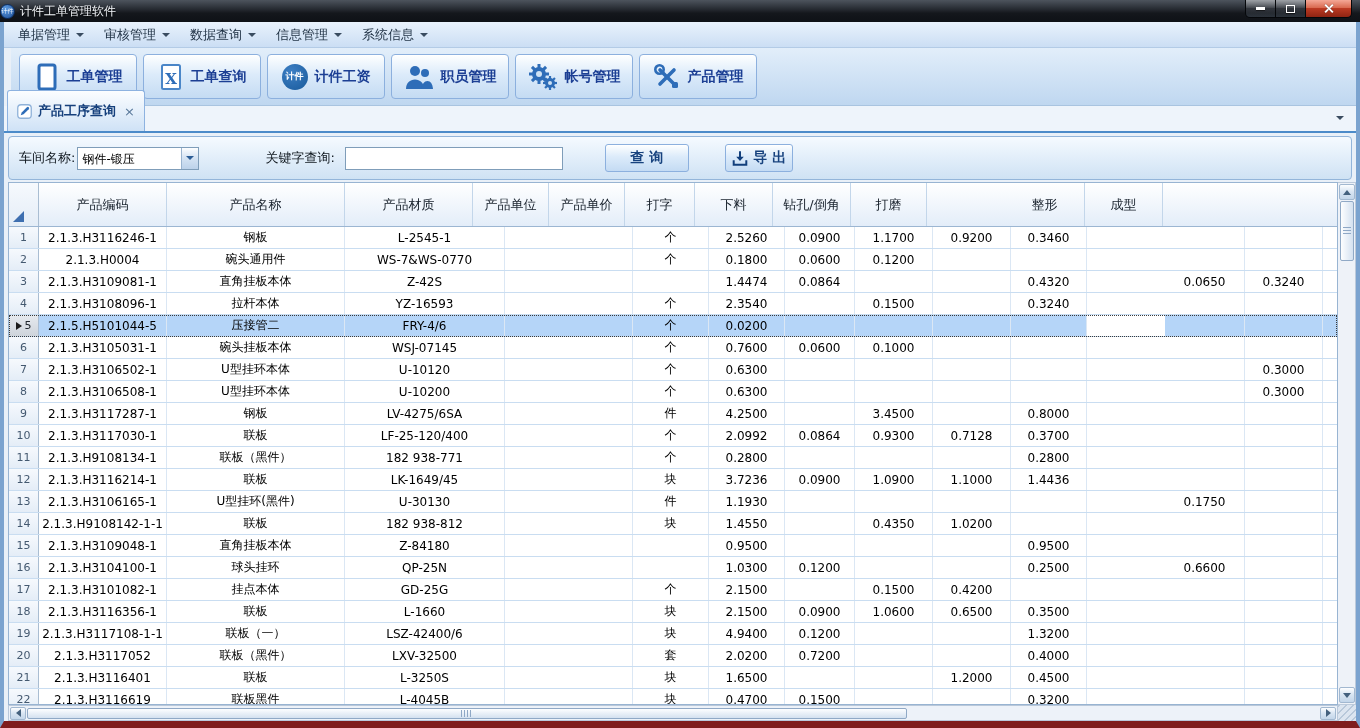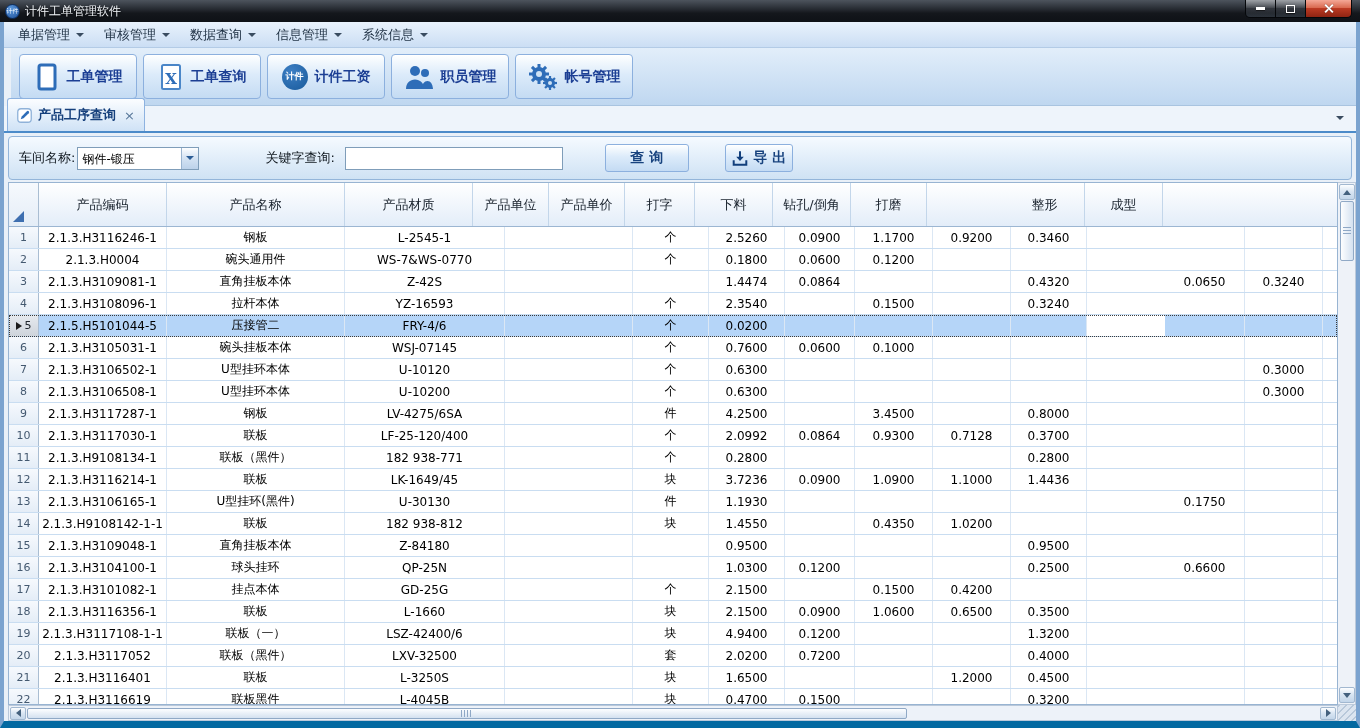--- a/index.html
+++ b/index.html
@@ -3,21 +3,21 @@
 <meta charset="utf-8">
 <style>
   * { box-sizing: border-box; margin: 0; padding: 0; }
   html,body { width:1360px; height:728px; overflow:hidden;
     font-family:"DejaVu Sans", sans-serif; }
 
   .window { width:1360px; height:728px; display:flex; flex-direction:column; background:#10141a; }
 
   
   .titlebar { height:22px; flex:0 0 22px; position:relative; display:flex; align-items:center;
-    padding-left:5px; background:linear-gradient(#4d545d, #23272e 45%, #14171c 60%, #0e1116); }
+    background:linear-gradient(#4d545d, #23272e 45%, #14171c 60%, #0e1116); }
   .app-icon { width:15px; height:15px; border-radius:50%; margin-right:5px; flex:0 0 15px;
     background:radial-gradient(circle at 35% 30%, #5f9de2, #1d4e96); border:1px solid #0d2f62;
     color:#fff; font-size:6px; line-height:1; display:flex; align-items:center; justify-content:center; }
   .title-text { color:#f3f6fa; font-size:12px; text-shadow:0 1px 2px #000; }
   .win-controls { position:absolute; top:0; right:8px; display:flex; height:18px;
     border:1px solid #05070a; border-top:none; border-radius:0 0 5px 5px; overflow:hidden; }
   .win-btn { width:30px; height:17px; display:flex; align-items:center; justify-content:center;
     background:linear-gradient(rgba(255,255,255,.45), rgba(255,255,255,.12) 45%, rgba(255,255,255,.04) 50%, rgba(120,140,160,.25));
     border-right:1px solid #05070a; }
   .win-btn.close { width:45px; border-right:none;
@@ -25,21 +25,21 @@
   .glyph-min { width:9px; height:3px; background:#fff; box-shadow:0 1px 1px #0008; }
   .glyph-max { width:9px; height:8px; border:1.5px solid #fff; box-shadow:0 1px 1px #0008; background:transparent; }
   .glyph-close { position:relative; width:11px; height:11px; }
   .glyph-close::before, .glyph-close::after { content:""; position:absolute; left:5px; top:0;
     width:2px; height:11px; background:#fff; box-shadow:0 0 1px #0009; }
   .glyph-close::before { transform:rotate(45deg); }
   .glyph-close::after { transform:rotate(-45deg); }
 
   
   .frame { flex:1; min-height:0; display:flex; flex-direction:column;
-    border-left:4px solid #7ba3cf; border-right:4px solid #7ba3cf; border-bottom:7px solid #0369a1;
+    border-left:4px solid #7ba3cf; border-right:4px solid #7ba3cf; border-bottom:7px solid #7f1d1d;
     background:#e9f0f8; }
 
   
   .menubar { height:26px; flex:0 0 26px; display:flex; align-items:center; padding-left:4px;
     background:linear-gradient(#e9f2fc, #cbdef4); border-bottom:1px solid #b3cbe6; }
   .menu-item { display:flex; align-items:center; gap:6px; padding:4px 10px; font-size:13px; color:#1d2f42; }
   .tri-down { width:0; height:0; border-left:4px solid transparent; border-right:4px solid transparent;
     border-top:4px solid #3a4c60; }
 
   
@@ -49,21 +49,21 @@
     background:linear-gradient(#feffff, #dcebfa 45%, #c4dbf3); border:1px solid #8cb0de; border-radius:4px;
     box-shadow:inset 0 1px 0 #fff; font-size:14px; font-weight:bold; color:#1c3f94; cursor:default;
     font-family:"DejaVu Sans", sans-serif; }
   .tool-icon { display:flex; align-items:center; justify-content:center; }
   .circle-badge { width:26px; height:26px; border-radius:50%; background:radial-gradient(circle at 35% 30%, #3d7fc4, #185a9b);
     color:#fff; font-size:9px; display:flex; align-items:center; justify-content:center; }
 
   
   .tabbar { height:27px; flex:0 0 27px; position:relative; display:flex; align-items:flex-end; padding-left:3px;
     background:#eef4fb; border-bottom:2px solid #4c8bc9; }
-  .tab { height:33px; display:flex; align-items:center; gap:6px; padding:0 9px;
+  .tab { height:41px; display:flex; align-items:center; gap:6px; padding:0 9px;
     background:linear-gradient(#fbfdff, #cfe2f6); border:1px solid #8db2e0; border-bottom:none;
     border-radius:3px 3px 0 0; font-size:13px; font-weight:bold; color:#16407c;margin-top:48px; }
   .tab-close { color:#58789a; font-size:13px; font-weight:normal; margin-left:2px; }
   .tablist-arrow { position:absolute; right:12px; top:10px; }
 
   
   .filterbar { flex:0 0 44px; margin:3px 4px 1px 4px; display:flex; align-items:center;
     border:1px solid #93b5da; border-radius:4px;
     background:linear-gradient(#f5faff, #cfe2f4); }
   .f-label { font-size:13px; color:#10181f; }
@@ -241,20 +241,33 @@
                 <rect x="20.9" y="13" width="2.2" height="14"></rect>
                 <rect x="15" y="18.9" width="14" height="2.2"></rect>
                 <rect x="20.9" y="13" width="2.2" height="14" transform="rotate(45 22 20)"></rect>
                 <rect x="20.9" y="13" width="2.2" height="14" transform="rotate(-45 22 20)"></rect>
               </g>
               <circle cx="22" cy="20" r="2" fill="#cfe2f4"></circle>
             </svg>
           </span>
           <span>帐号管理</span>
         </button>
+        <button class="tool-btn">
+          <span class="tool-icon">
+            <svg width="28" height="28" viewBox="0 0 28 28">
+              <g stroke="#2e6db8" stroke-width="3.6" stroke-linecap="round">
+                <line x1="7" y1="21" x2="21" y2="7"></line>
+                <line x1="7" y1="7" x2="21" y2="21"></line>
+              </g>
+              <circle cx="6.5" cy="6.5" r="4.2" fill="none" stroke="#2e6db8" stroke-width="2.6"></circle>
+              <rect x="19" y="19" width="6" height="6" rx="1.5" fill="#2e6db8"></rect>
+            </svg>
+          </span>
+          <span>产品管理</span>
+        </button>
       </div>
 
     <div class="tabbar">
       <div class="tab">
         <span class="tool-icon">
           <svg width="15" height="15" viewBox="0 0 16 16">
               <rect x="0.8" y="0.8" width="14.4" height="14.4" rx="3.5" fill="#fff" stroke="#8fb2d9" stroke-width="1.4"></rect>
               <path d="M4 12l1-3 5.5-5.5a1.4 1.4 0 0 1 2 2L7 11l-3 1z" fill="#2e6db8"></path>
             </svg>
         </span>

